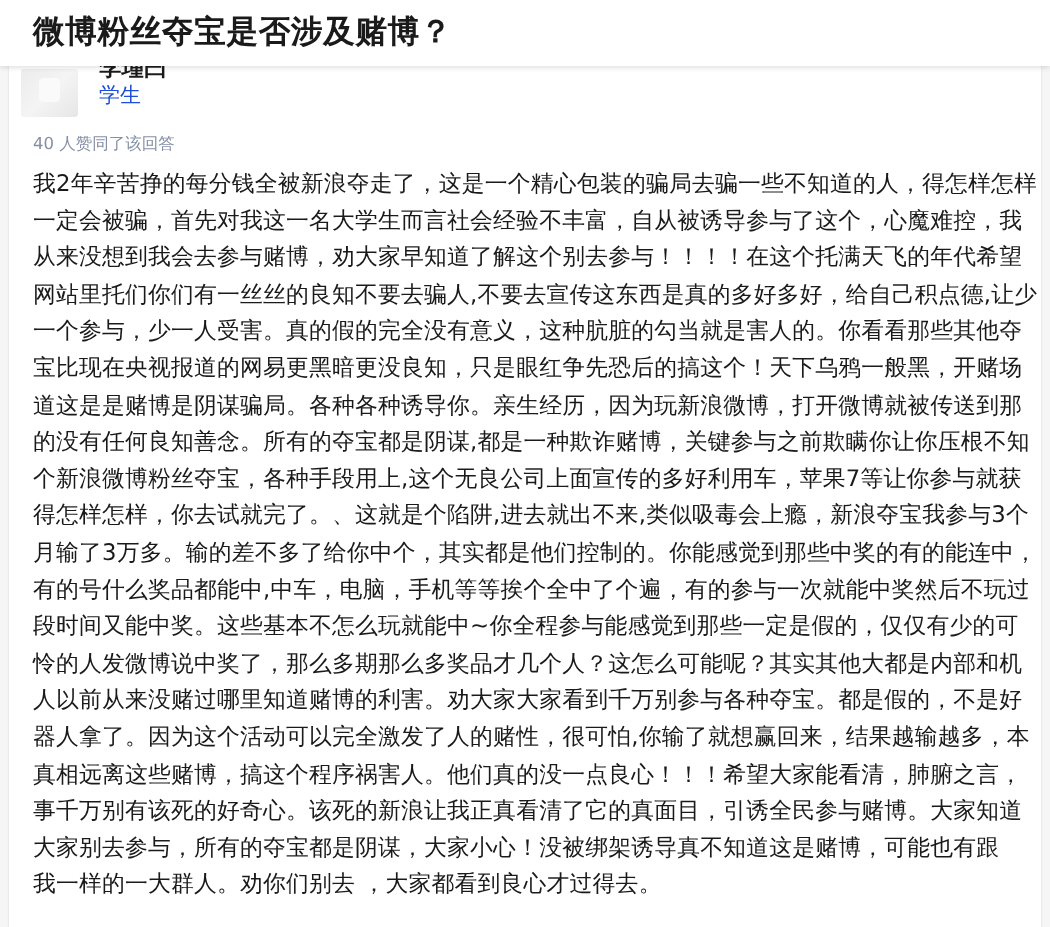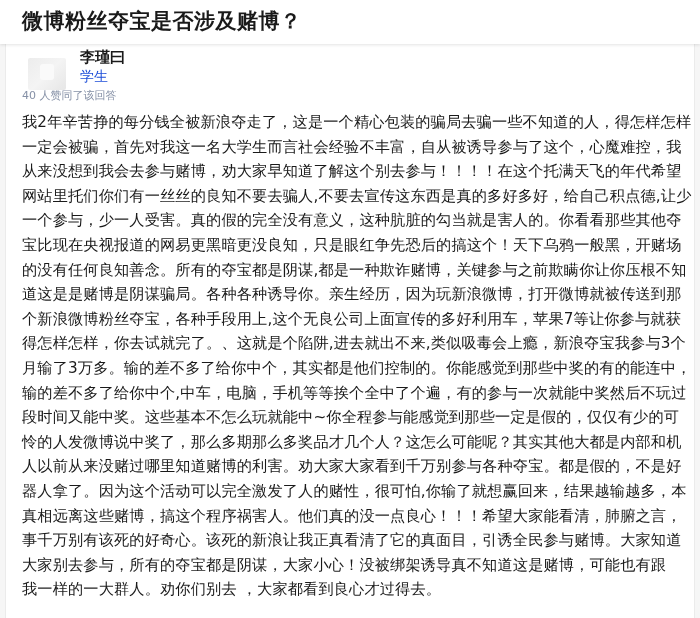--- a/index.html
+++ b/index.html
@@ -19,21 +19,21 @@
     background: #ffffff;
     box-shadow: 0 1px 3px rgba(26,26,26,0.12);
     z-index: 5;
   }
   .q-title {
     position: absolute; left: 22px; top: 6px;
     font-size: 21px; font-weight: bold; color: #1a1a1a;
     letter-spacing: 0.5px; line-height: 30px; white-space: nowrap;
   }
   .author {
-    position: absolute; left: 22px; top: 30px; height: 48px; width: 400px; margin-top: 12px;
+    position: absolute; left: 8px; top: 30px; height: 48px; width: 400px;
   }
   .avatar {
     position: absolute; left: 0; top: 16px; width: 38px; height: 32px;
     background: linear-gradient(135deg, #ececec 0%, #f4f4f4 50%, #e6e6e6 100%);
     border-radius: 2px;
   }
   .avatar::before {
     content: ""; position: absolute; left: 12px; top: 6px; width: 14px; height: 16px;
     background: #fafafa; border-radius: 3px;
   }
@@ -70,26 +70,26 @@
 
 <div class="votes">40 人赞同了该回答</div>
 
 <div class="answer">
   <div class="answer-line">我2年辛苦挣的每分钱全被新浪夺走了，这是一个精心包装的骗局去骗一些不知道的人，得怎样怎样</div>
   <div class="answer-line">一定会被骗，首先对我这一名大学生而言社会经验不丰富，自从被诱导参与了这个，心魔难控，我</div>
   <div class="answer-line">从来没想到我会去参与赌博，劝大家早知道了解这个别去参与！！！！在这个托满天飞的年代希望</div>
   <div class="answer-line">网站里托们你们有一丝丝的良知不要去骗人,不要去宣传这东西是真的多好多好，给自己积点德,让少</div>
   <div class="answer-line">一个参与，少一人受害。真的假的完全没有意义，这种肮脏的勾当就是害人的。你看看那些其他夺</div>
   <div class="answer-line">宝比现在央视报道的网易更黑暗更没良知，只是眼红争先恐后的搞这个！天下乌鸦一般黑，开赌场</div>
+  <div class="answer-line">道这是是赌博是阴谋骗局。各种各种诱导你。亲生经历，因为玩新浪微博，打开微博就被传送到那</div>
   <div class="answer-line">的没有任何良知善念。所有的夺宝都是阴谋,都是一种欺诈赌博，关键参与之前欺瞒你让你压根不知</div>
-  <div class="answer-line">道这是是赌博是阴谋骗局。各种各种诱导你。亲生经历，因为玩新浪微博，打开微博就被传送到那</div>
   <div class="answer-line">个新浪微博粉丝夺宝，各种手段用上,这个无良公司上面宣传的多好利用车，苹果7等让你参与就获</div>
   <div class="answer-line">得怎样怎样，你去试就完了。、这就是个陷阱,进去就出不来,类似吸毒会上瘾，新浪夺宝我参与3个</div>
   <div class="answer-line">月输了3万多。输的差不多了给你中个，其实都是他们控制的。你能感觉到那些中奖的有的能连中，</div>
-  <div class="answer-line">输的差不多了给你中个,中车，电脑，手机等等挨个全中了个遍，有的参与一次就能中奖然后不玩过</div>
+  <div class="answer-line">有的号什么奖品都能中,中车，电脑，手机等等挨个全中了个遍，有的参与一次就能中奖然后不玩过</div>
   <div class="answer-line">段时间又能中奖。这些基本不怎么玩就能中~你全程参与能感觉到那些一定是假的，仅仅有少的可</div>
   <div class="answer-line">怜的人发微博说中奖了，那么多期那么多奖品才几个人？这怎么可能呢？其实其他大都是内部和机</div>
   <div class="answer-line">人以前从来没赌过哪里知道赌博的利害。劝大家大家看到千万别参与各种夺宝。都是假的，不是好</div>
   <div class="answer-line">器人拿了。因为这个活动可以完全激发了人的赌性，很可怕,你输了就想赢回来，结果越输越多，本</div>
   <div class="answer-line">真相远离这些赌博，搞这个程序祸害人。他们真的没一点良心！！！希望大家能看清，肺腑之言，</div>
   <div class="answer-line">事千万别有该死的好奇心。该死的新浪让我正真看清了它的真面目，引诱全民参与赌博。大家知道</div>
   <div class="answer-line">大家别去参与，所有的夺宝都是阴谋，大家小心！没被绑架诱导真不知道这是赌博，可能也有跟</div>
   <div class="answer-line">我一样的一大群人。劝你们别去 ，大家都看到良心才过得去。</div>
 </div>
 

